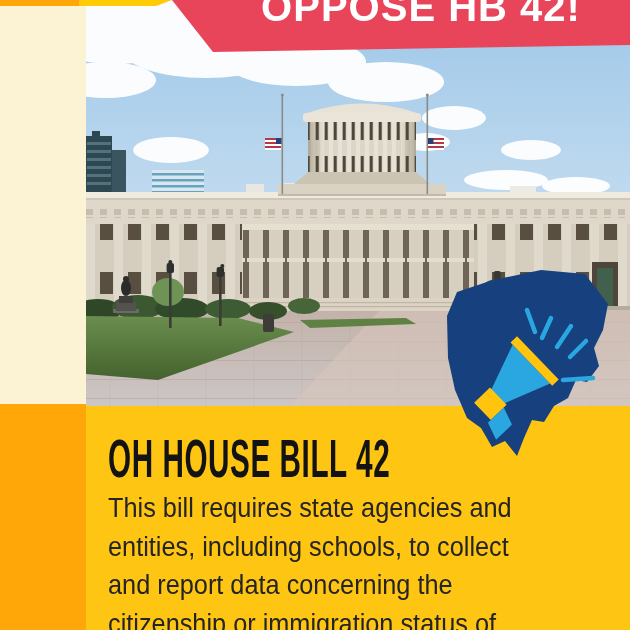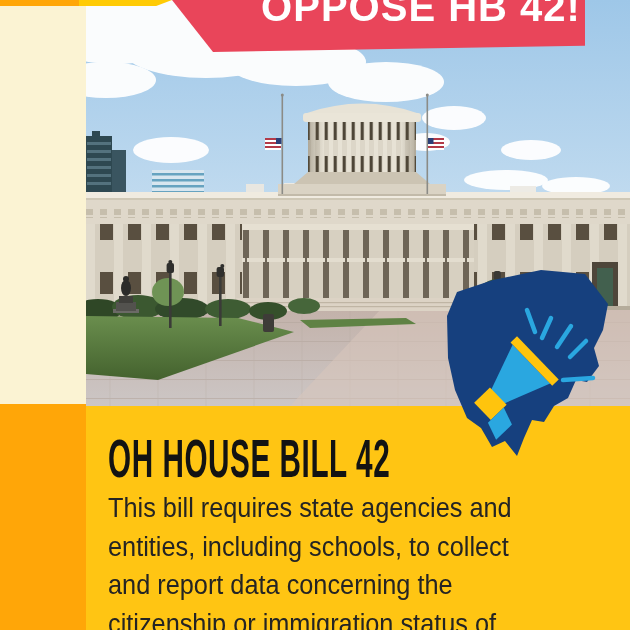--- a/index.html
+++ b/index.html
@@ -11,21 +11,21 @@
   .abs{position:absolute;}
   
   .cream-panel{left:0;top:6px;width:86px;height:398px;background:#FBF3D3;}
   .orange-panel{left:0;top:404px;width:86px;height:226px;background:#FFA608;}
   .strip-orange{left:0;top:0;width:79px;height:6px;background:#FFA608;}
   .strip-gold{left:79px;top:0;width:93px;height:6px;background:#FFCB05;
     clip-path:polygon(0 0,100% 0,83% 100%,0 100%);}
   
   .photo{left:86px;top:0;width:544px;height:406px;}
   
-  .banner{left:0;top:0;width:585px;height:56px;background:#E9455A;
+  .banner{left:0;top:0;width:630px;height:56px;background:#E9455A;
     clip-path:polygon(172px 0,630px 0,630px 45px,213px 52px);}
   .banner-text{position:absolute;left:212px;top:-13px;width:418px;
     text-align:center;font-size:40px;line-height:40px;font-weight:700;
     letter-spacing:1px;color:#FFFFFF;white-space:nowrap;}
   
   .badge{left:445px;top:268px;width:168px;height:194px;}
   
   .heading{left:108px;top:431px;font-size:54px;line-height:54px;font-weight:700;
     color:#131313;letter-spacing:1px;white-space:nowrap;
     transform:scaleX(.55);transform-origin:left top;}

